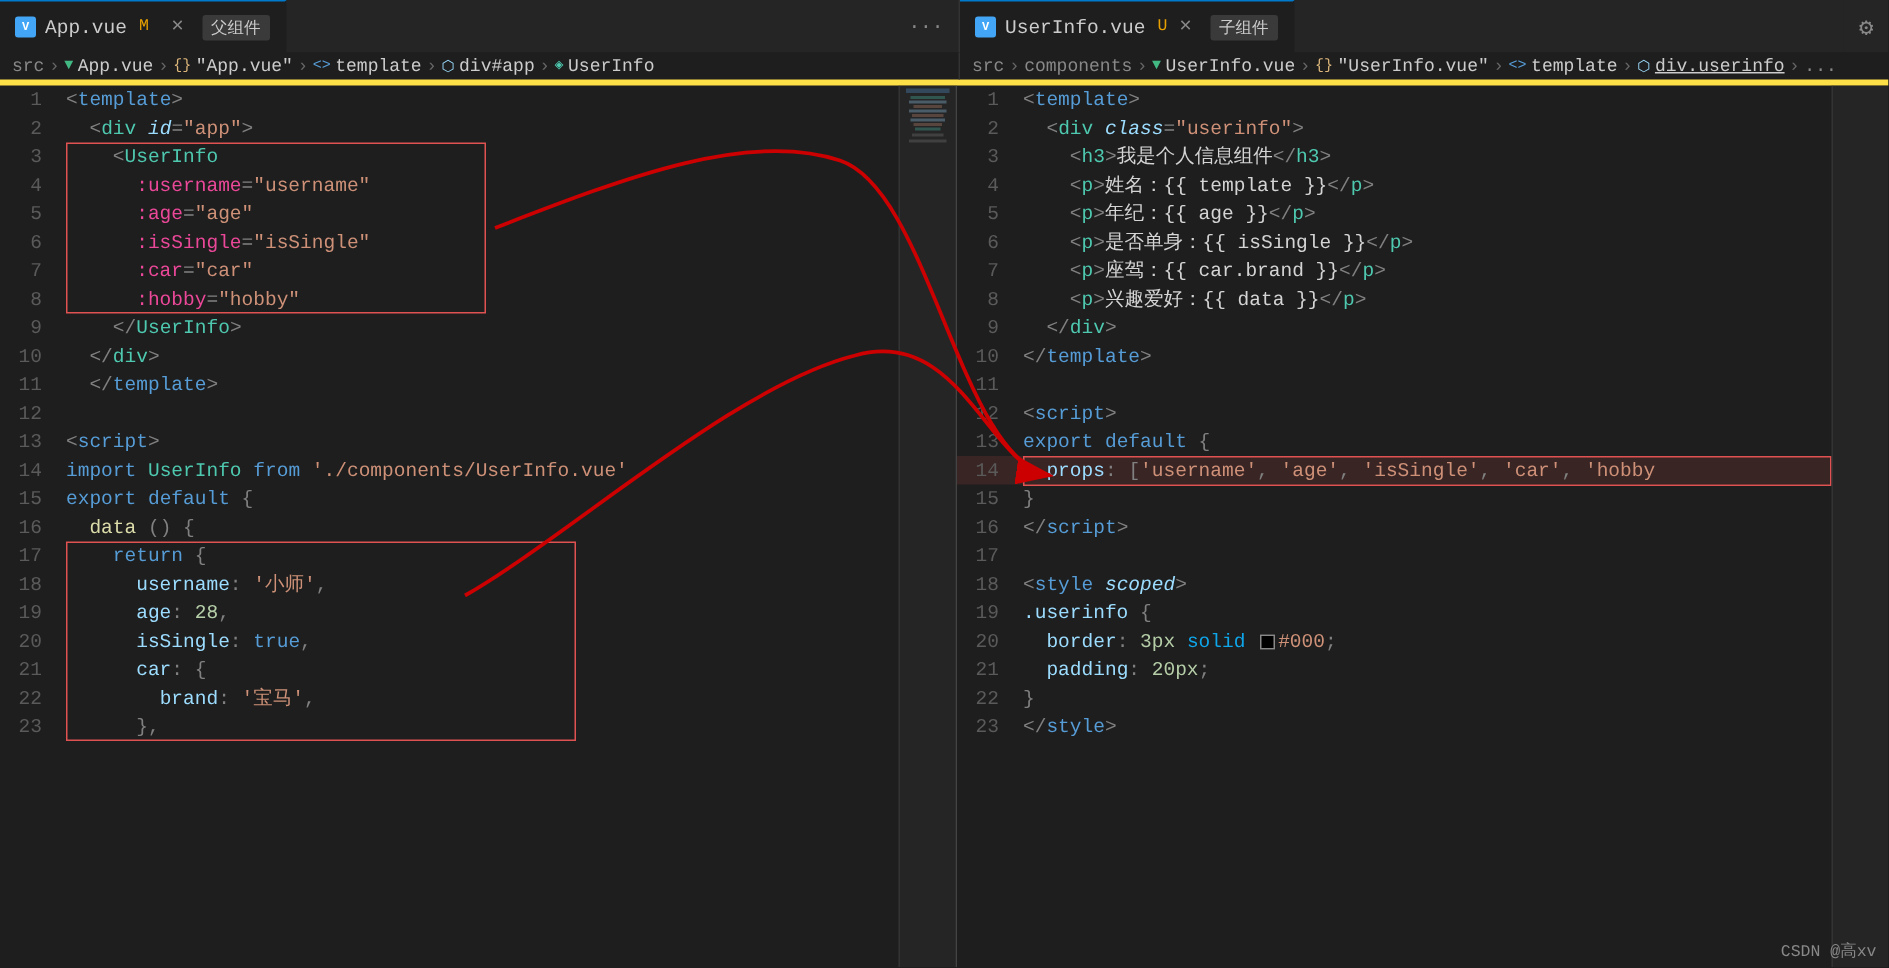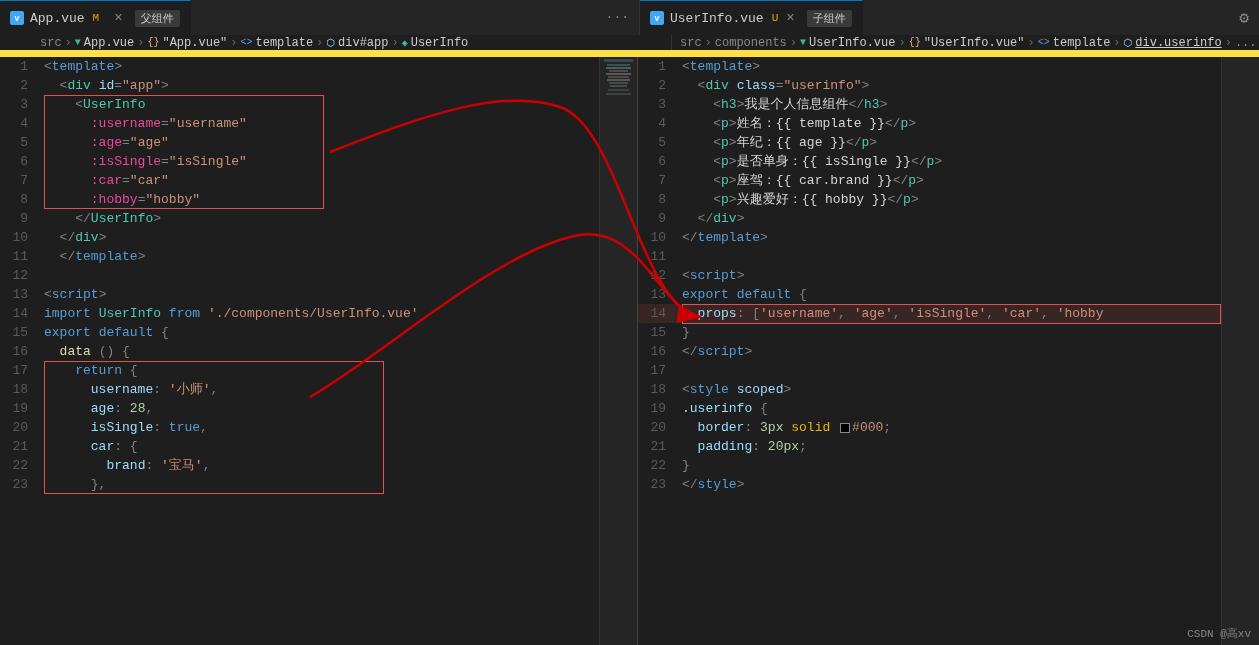--- a/index.html
+++ b/index.html
@@ -61,31 +61,31 @@
     }
     .line-content {
       flex: 1;
       padding-left: 4px;
       white-space: pre;
     }
 
     
     .kw { color: #569cd6; }       
     .tag { color: #4ec9b0; }      
-    .attr { color: #9cdcfe; }     
+    .attr { color: #9cdcfe; font-style: italic; }     
     .val { color: #ce9178; }      
     .punct { color: #808080; }  
     .fn { color: #dcdcaa; }       
     .num { color: #b5cea8; }      
     .bool { color: #569cd6; }     
     .prop { color: #9cdcfe; }      
     .interp { color: #d4d4d4; }   
     .cn-text { color: #d4d4d4; }  
     .binding { color: #ec4899; }
-    .white { color: #eab308; font-family: Liberation Mono, monospace; }
+    .white { color: #0ea5e9; font-family: Liberation Mono, monospace; }
     .teal { color: #4ec9b0; }
 
     
     .line-highlight {
       background: rgba(224, 82, 82, 0.15);
     }
 
     .code-scroll {
       flex: 1;
       overflow-y: auto;
@@ -128,21 +128,21 @@
       <span class="tab-label">UserInfo.vue</span>
       <span style="color:#e8a000; font-size:11px; margin-left:2px;">U</span>
       <span class="tab-close">×</span>
       <span style="background:#3a3a3a; color:#ccc; font-size:11px; padding:1px 6px; border-radius:2px; margin-left:6px;">子组件</span>
     </div>
     <div style="flex:1; background:#252526;"></div>
     <div style="display:flex; align-items:center; padding:0 10px; color:#888; cursor:pointer; font-size:16px;">⚙</div>
   </div>
 </div>
 
-<div style="display:flex; height:22px; background:#1e1e1e; border-bottom:7px solid #fde047;padding-left:32px;">
+<div style="display:flex; height:22px; background:#1e1e1e; border-bottom:4px solid #fde047;">
 
   <div style="flex:0 0 640px; border-right:1px solid #333; display:flex; align-items:center; padding:0 8px; font-size:12px; color:#888; overflow:hidden; white-space:nowrap; gap:3px;">
     <span style="color:#888;">src</span>
     <span style="color:#666;">›</span>
     <span style="color:#42b883; font-size:10px; font-weight:bold;">▼</span>
     <span style="color:#ccc;">App.vue</span>
     <span style="color:#666;">›</span>
     <span style="color:#dcb67a; font-size:10px;">{}</span>
     <span style="color:#ccc;">"App.vue"</span>
     <span style="color:#666;">›</span>
@@ -328,21 +328,21 @@
         <div class="code-line">
             <span class="line-num">6</span>
             <span class="line-content">    <span class="punct">&lt;</span><span class="tag">p</span><span class="punct">&gt;</span><span class="cn-text">是否单身：</span><span class="interp">{{ isSingle }}</span><span class="punct">&lt;/</span><span class="tag">p</span><span class="punct">&gt;</span></span>
           </div>
         <div class="code-line">
             <span class="line-num">7</span>
             <span class="line-content">    <span class="punct">&lt;</span><span class="tag">p</span><span class="punct">&gt;</span><span class="cn-text">座驾：</span><span class="interp">{{ car.brand }}</span><span class="punct">&lt;/</span><span class="tag">p</span><span class="punct">&gt;</span></span>
           </div>
         <div class="code-line">
             <span class="line-num">8</span>
-            <span class="line-content">    <span class="punct">&lt;</span><span class="tag">p</span><span class="punct">&gt;</span><span class="cn-text">兴趣爱好：</span><span class="interp">{{ hobby }}</span><span class="punct">&lt;/</span><span class="tag">p</span><span class="punct">&gt;</span></span>
+            <span class="line-content">    <span class="punct">&lt;</span><span class="tag">p</span><span class="punct">&gt;</span><span class="cn-text">兴趣爱好：</span><span class="interp">{{ data }}</span><span class="punct">&lt;/</span><span class="tag">p</span><span class="punct">&gt;</span></span>
           </div>
         <div class="code-line">
             <span class="line-num">9</span>
             <span class="line-content">  <span class="punct">&lt;/</span><span class="tag">div</span><span class="punct">&gt;</span></span>
           </div>
         <div class="code-line">
             <span class="line-num">10</span>
             <span class="line-content"><span class="punct">&lt;/</span><span class="kw">template</span><span class="punct">&gt;</span></span>
           </div>
         <div class="code-line">

